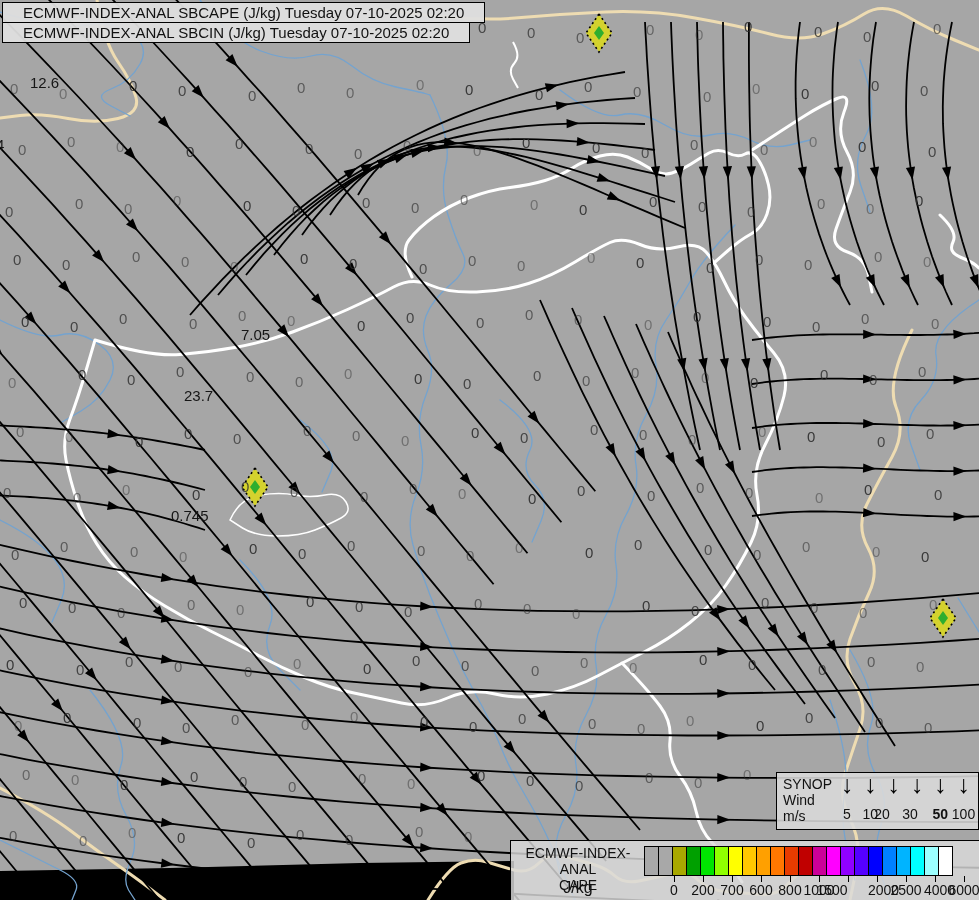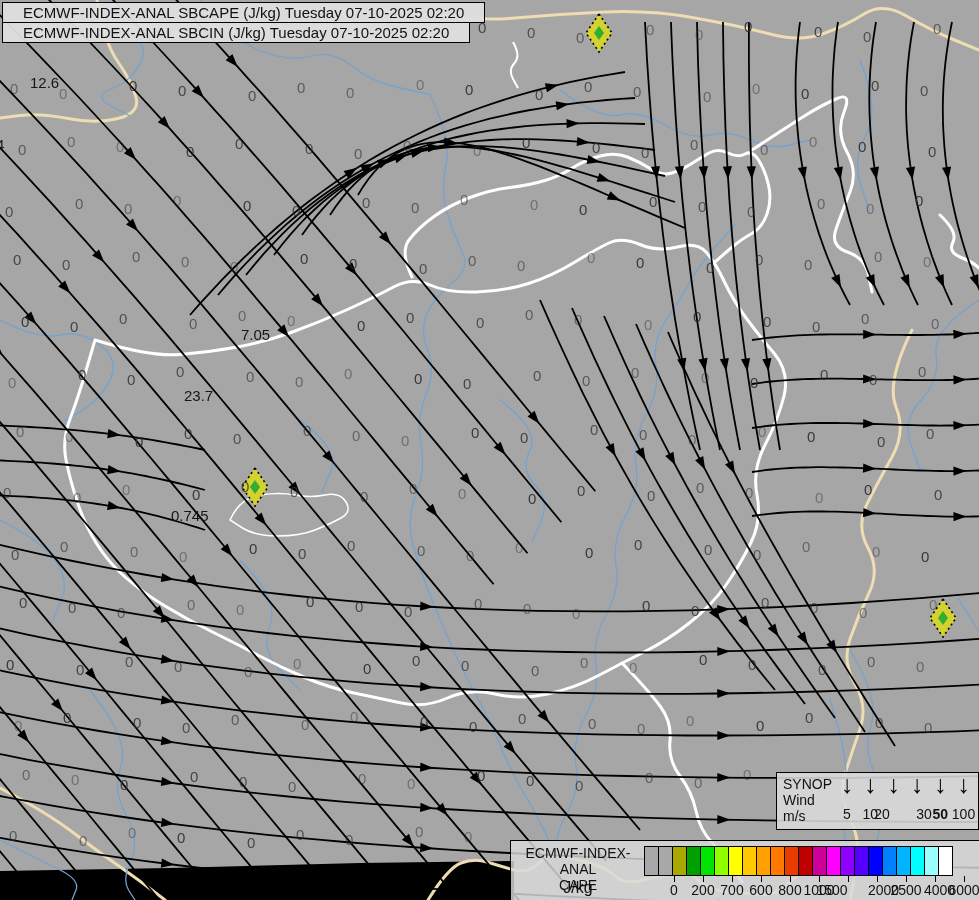--- a/index.html
+++ b/index.html
@@ -529,21 +529,21 @@
       <div>m/s</div>
     </div>
     <div id="wl-items">
         <div class="wl-arrow" style="left: 59px;">↓</div>
         <div class="wl-speed" style="left: 57px;">5</div>
         <div class="wl-arrow" style="left: 82.3px;">↓</div>
         <div class="wl-speed" style="left: 80.3px;">10</div>
         <div class="wl-arrow" style="left: 105.6px;">↓</div>
         <div class="wl-speed" style="left: 92px;">20</div>
         <div class="wl-arrow" style="left: 128.9px;">↓</div>
-        <div class="wl-speed" style="left: 134px;">30</div>
+        <div class="wl-speed" style="left: 120px;">30</div>
         <div class="wl-arrow" style="left: 152.2px;">↓</div>
         <div class="wl-speed" style="left: 150.2px; font-weight: bold;">50</div>
         <div class="wl-arrow" style="left: 175.5px;">↓</div>
         <div class="wl-speed" style="left: 173.5px;">100</div>
       </div>
   </div>
 
   <div class="capelegend">
     <div class="cl-text">
       <div>ECMWF-INDEX-ANAL</div>

